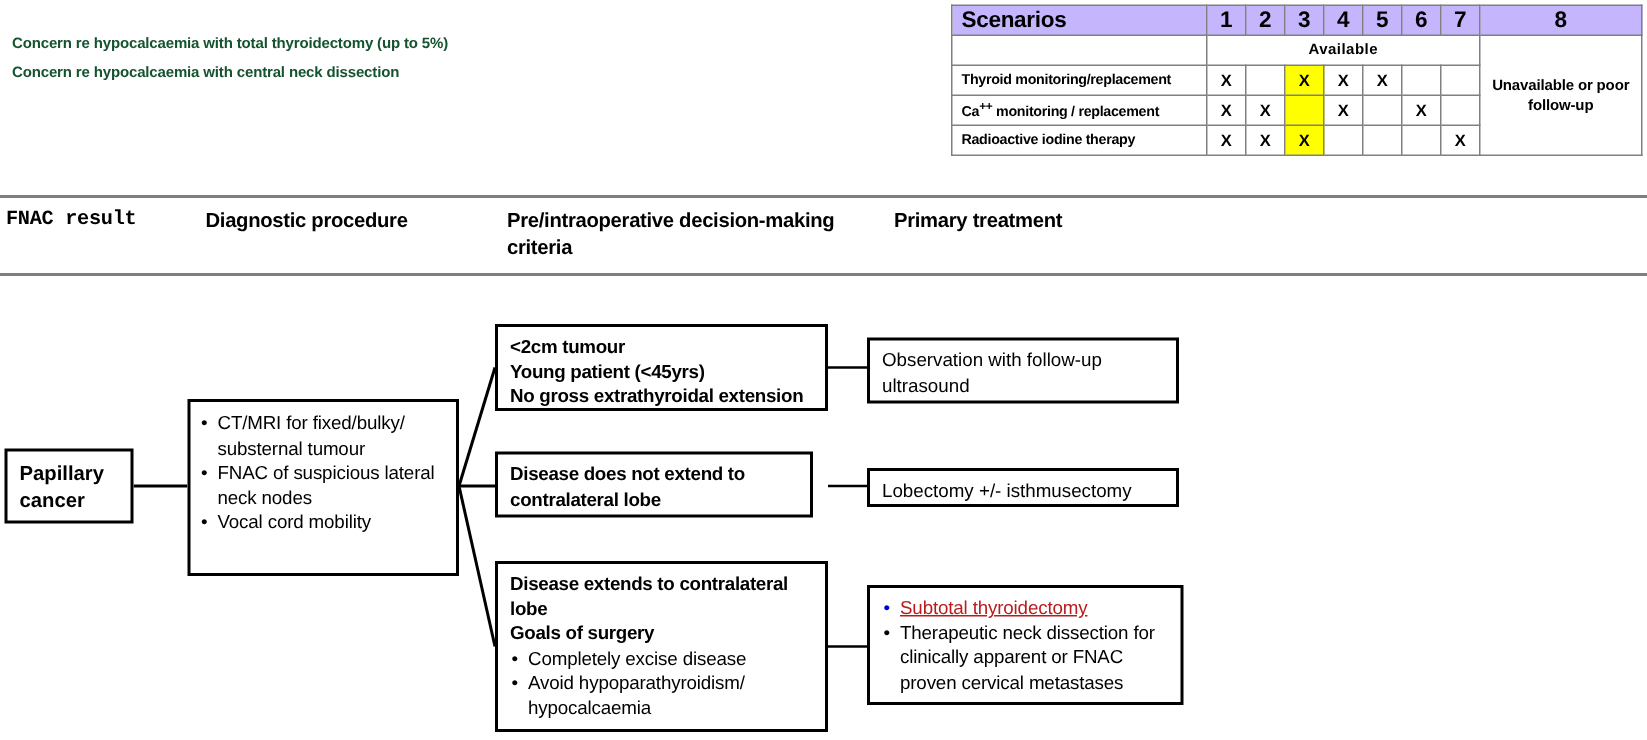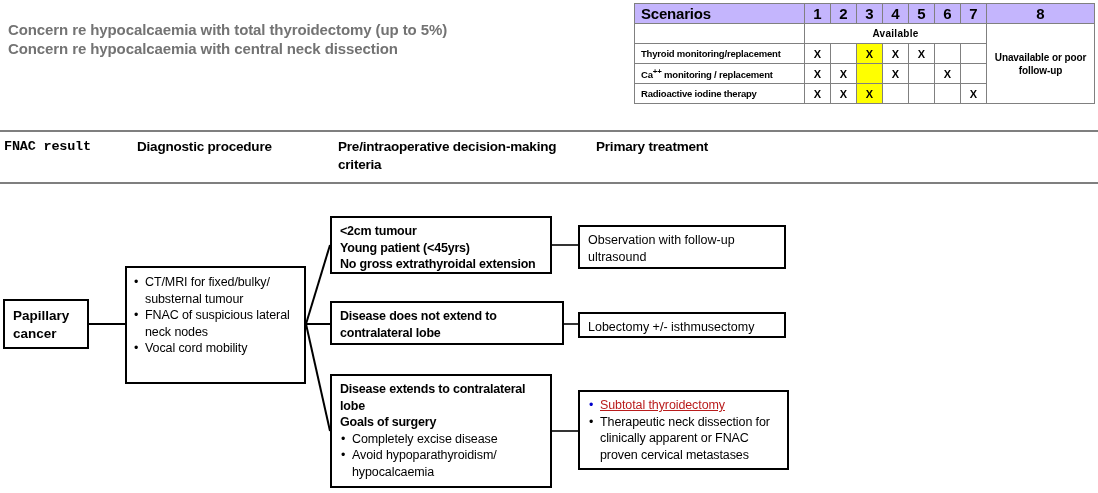--- a/index.html
+++ b/index.html
@@ -12,22 +12,22 @@
     position: relative;
     font-family: "Liberation Sans", sans-serif;
     color: #000000;
     overflow: hidden;
   }
 
   
   #warning-notes {
     position: absolute;
     left: 8px; top: 20px;
-    color: #737373;
-    font-size: 15px;
+    color: #14532d;
+    font-size: 10px;
     font-weight: bold;
     line-height: 19px;
     letter-spacing: -0.1px;
     white-space: nowrap;
   }
 
   
   #scenarios-table {
     position: absolute;
     left: 634px; top: 3px;
@@ -132,21 +132,21 @@
 
   #box-diagnostic {
     left: 125px; top: 266px; width: 181px; height: 118px;
   }
   #box-diagnostic .inner { padding: 6px 4px 4px 6px; }
 
   #box-crit-1 {
     left: 330px; top: 216px; width: 222px; height: 58px;
   }
   #box-crit-2 {
-    left: 330px; top: 301px; width: 234px; height: 44px;
+    left: 330px; top: 301px; width: 212px; height: 44px;
   }
   #box-crit-3 {
     left: 330px; top: 374px; width: 222px; height: 114px;
   }
   #box-crit-3 .goals-head { font-weight: bold; letter-spacing: -0.2px; }
   #box-crit-3 ul.bullets { font-weight: normal; }
 
   #box-treat-1 {
     left: 578px; top: 225px; width: 208px; height: 44px;
   }

